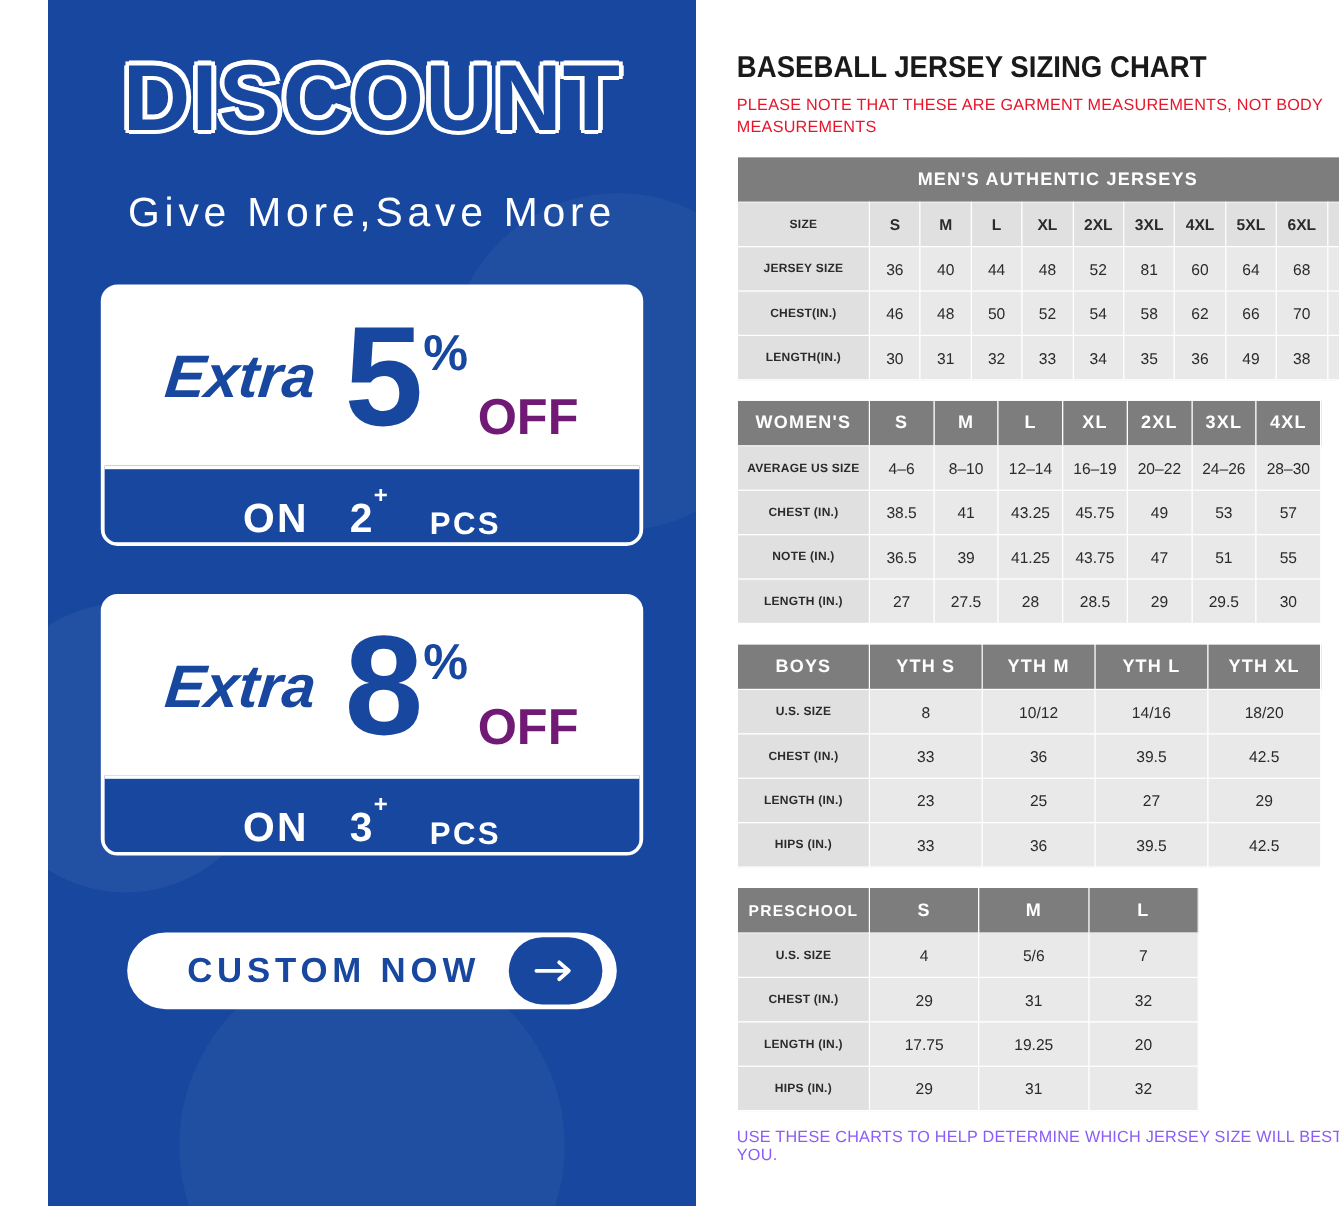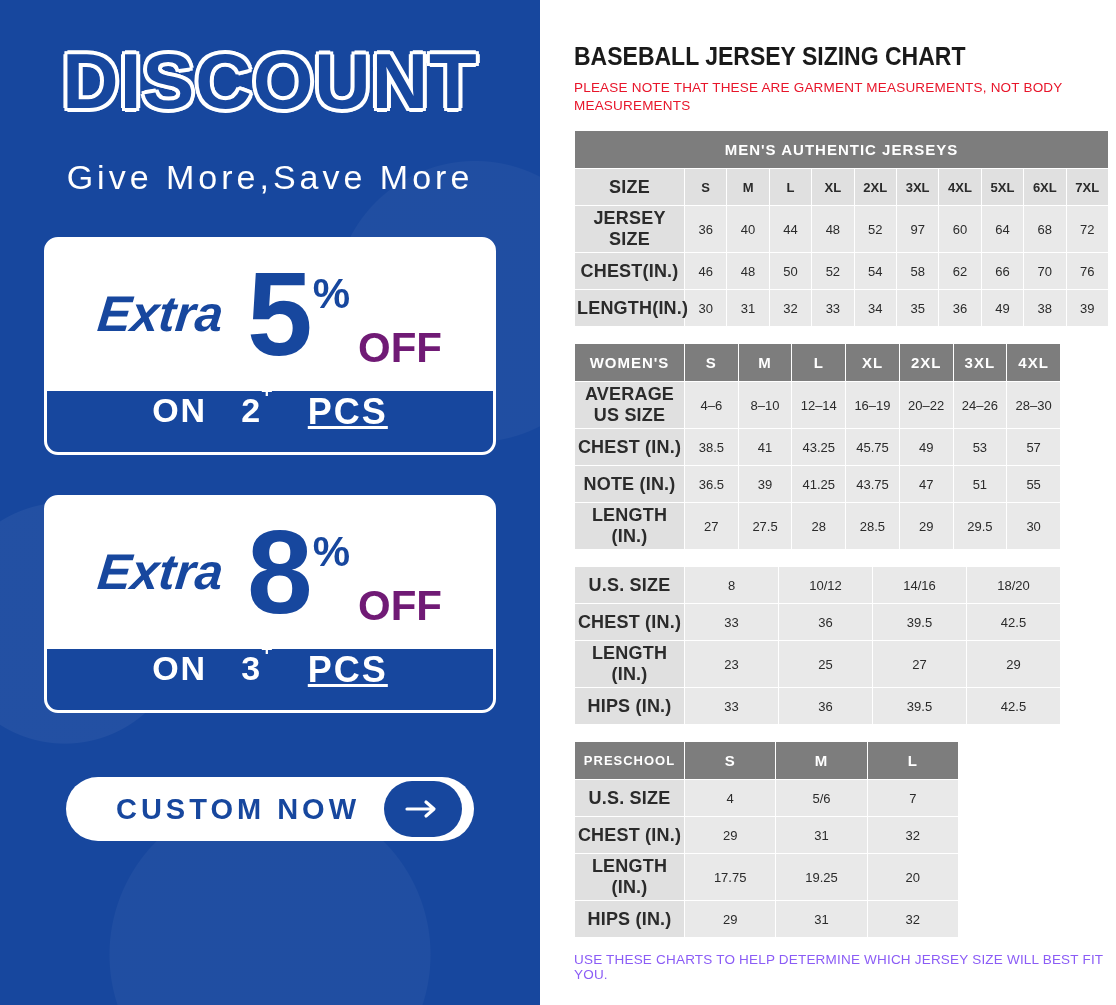--- a/index.html
+++ b/index.html
@@ -8,20 +8,21 @@
     width: 1116px; height: 1005px;
     background: #ffffff;
     font-family: "Liberation Sans", sans-serif;
   }
   .page {
     position: relative;
     width: 1116px; height: 1005px;
     display: flex;
     overflow: hidden;
     background: #ffffff;
+    padding-left: 40px;
   }
 
   
   .promo {
     position: relative;
     width: 540px;
     height: 1005px;
     background: #17479e;
     background-image:
       radial-gradient(circle at 12% 62%, rgba(255,255,255,0.05) 0 120px, rgba(255,255,255,0) 121px),
@@ -111,42 +112,41 @@
     font-size: 42px;
     font-weight: 700;
     align-self: flex-end;
     margin-bottom: 16px;
     margin-left: 2px;
   }
   .offer-bottom {
     background: #17479e;
     height: 64px;
     display: flex;
-    align-items: flex-start;
+    align-items: flex-end;
     justify-content: center;
     gap: 34px;
     color: #ffffff;
     border-top: 3px solid #ffffff;
   }
   .offer-on {
     font-size: 34px;
     font-weight: 700;
     letter-spacing: 2px;
   }
   .offer-qty {
     font-size: 34px;
     font-weight: 700;
     letter-spacing: 1px;
   }
   .offer-qty sup { font-size: 20px; top: -12px; position: relative; }
   .offer-pcs {
-    font-size: 36px;
+    font-size: 26px;
     font-weight: 700;
     letter-spacing: 2px;
-    text-decoration: underline;
   }
 
   .custom-btn {
     margin-top: 64px;
     width: 408px;
     height: 64px;
     border-radius: 34px;
     background: #ffffff;
     display: flex;
     align-items: center;
@@ -216,21 +216,21 @@
     background: #7d7d7d !important;
     color: #ffffff !important;
     font-weight: 700;
     letter-spacing: 1px;
     font-size: 15px;
     height: 38px;
   }
   .rowlabel {
     background: #e0e0e0 !important;
     font-weight: 700;
-    font-size: 18px;
+    font-size: 10px;
     letter-spacing: 0.2px;
     margin-top: 26px;
   }
   .colhdr {
     background: #e0e0e0 !important;
     font-weight: 700;
     font-size: 13px;
   }
   .footer-note {
     margin-top: 14px;
@@ -334,21 +334,21 @@
           <td class="colhdr">6XL</td>
           <td class="colhdr">7XL</td>
         </tr>
         <tr>
           <td class="rowlabel">JERSEY SIZE</td>
           <td>36</td>
           <td>40</td>
           <td>44</td>
           <td>48</td>
           <td>52</td>
-          <td>97</td>
+          <td>81</td>
           <td>60</td>
           <td>64</td>
           <td>68</td>
           <td>72</td>
         </tr>
         <tr>
           <td class="rowlabel">CHEST(IN.)</td>
           <td>46</td>
           <td>48</td>
           <td>50</td>
@@ -444,20 +444,27 @@
     <table id="boys-table">
       <colgroup>
           <col style="width:110px">
           <col>
           <col>
           <col>
           <col>
         </colgroup>
       <tbody>
         <tr>
+          <td class="hdr-band">BOYS</td>
+          <td class="hdr-band">YTH S</td>
+          <td class="hdr-band">YTH M</td>
+          <td class="hdr-band">YTH L</td>
+          <td class="hdr-band">YTH XL</td>
+        </tr>
+        <tr>
           <td class="rowlabel">U.S. SIZE</td>
           <td>8</td>
           <td>10/12</td>
           <td>14/16</td>
           <td>18/20</td>
         </tr>
         <tr>
           <td class="rowlabel">CHEST (IN.)</td>
           <td>33</td>
           <td>36</td>

